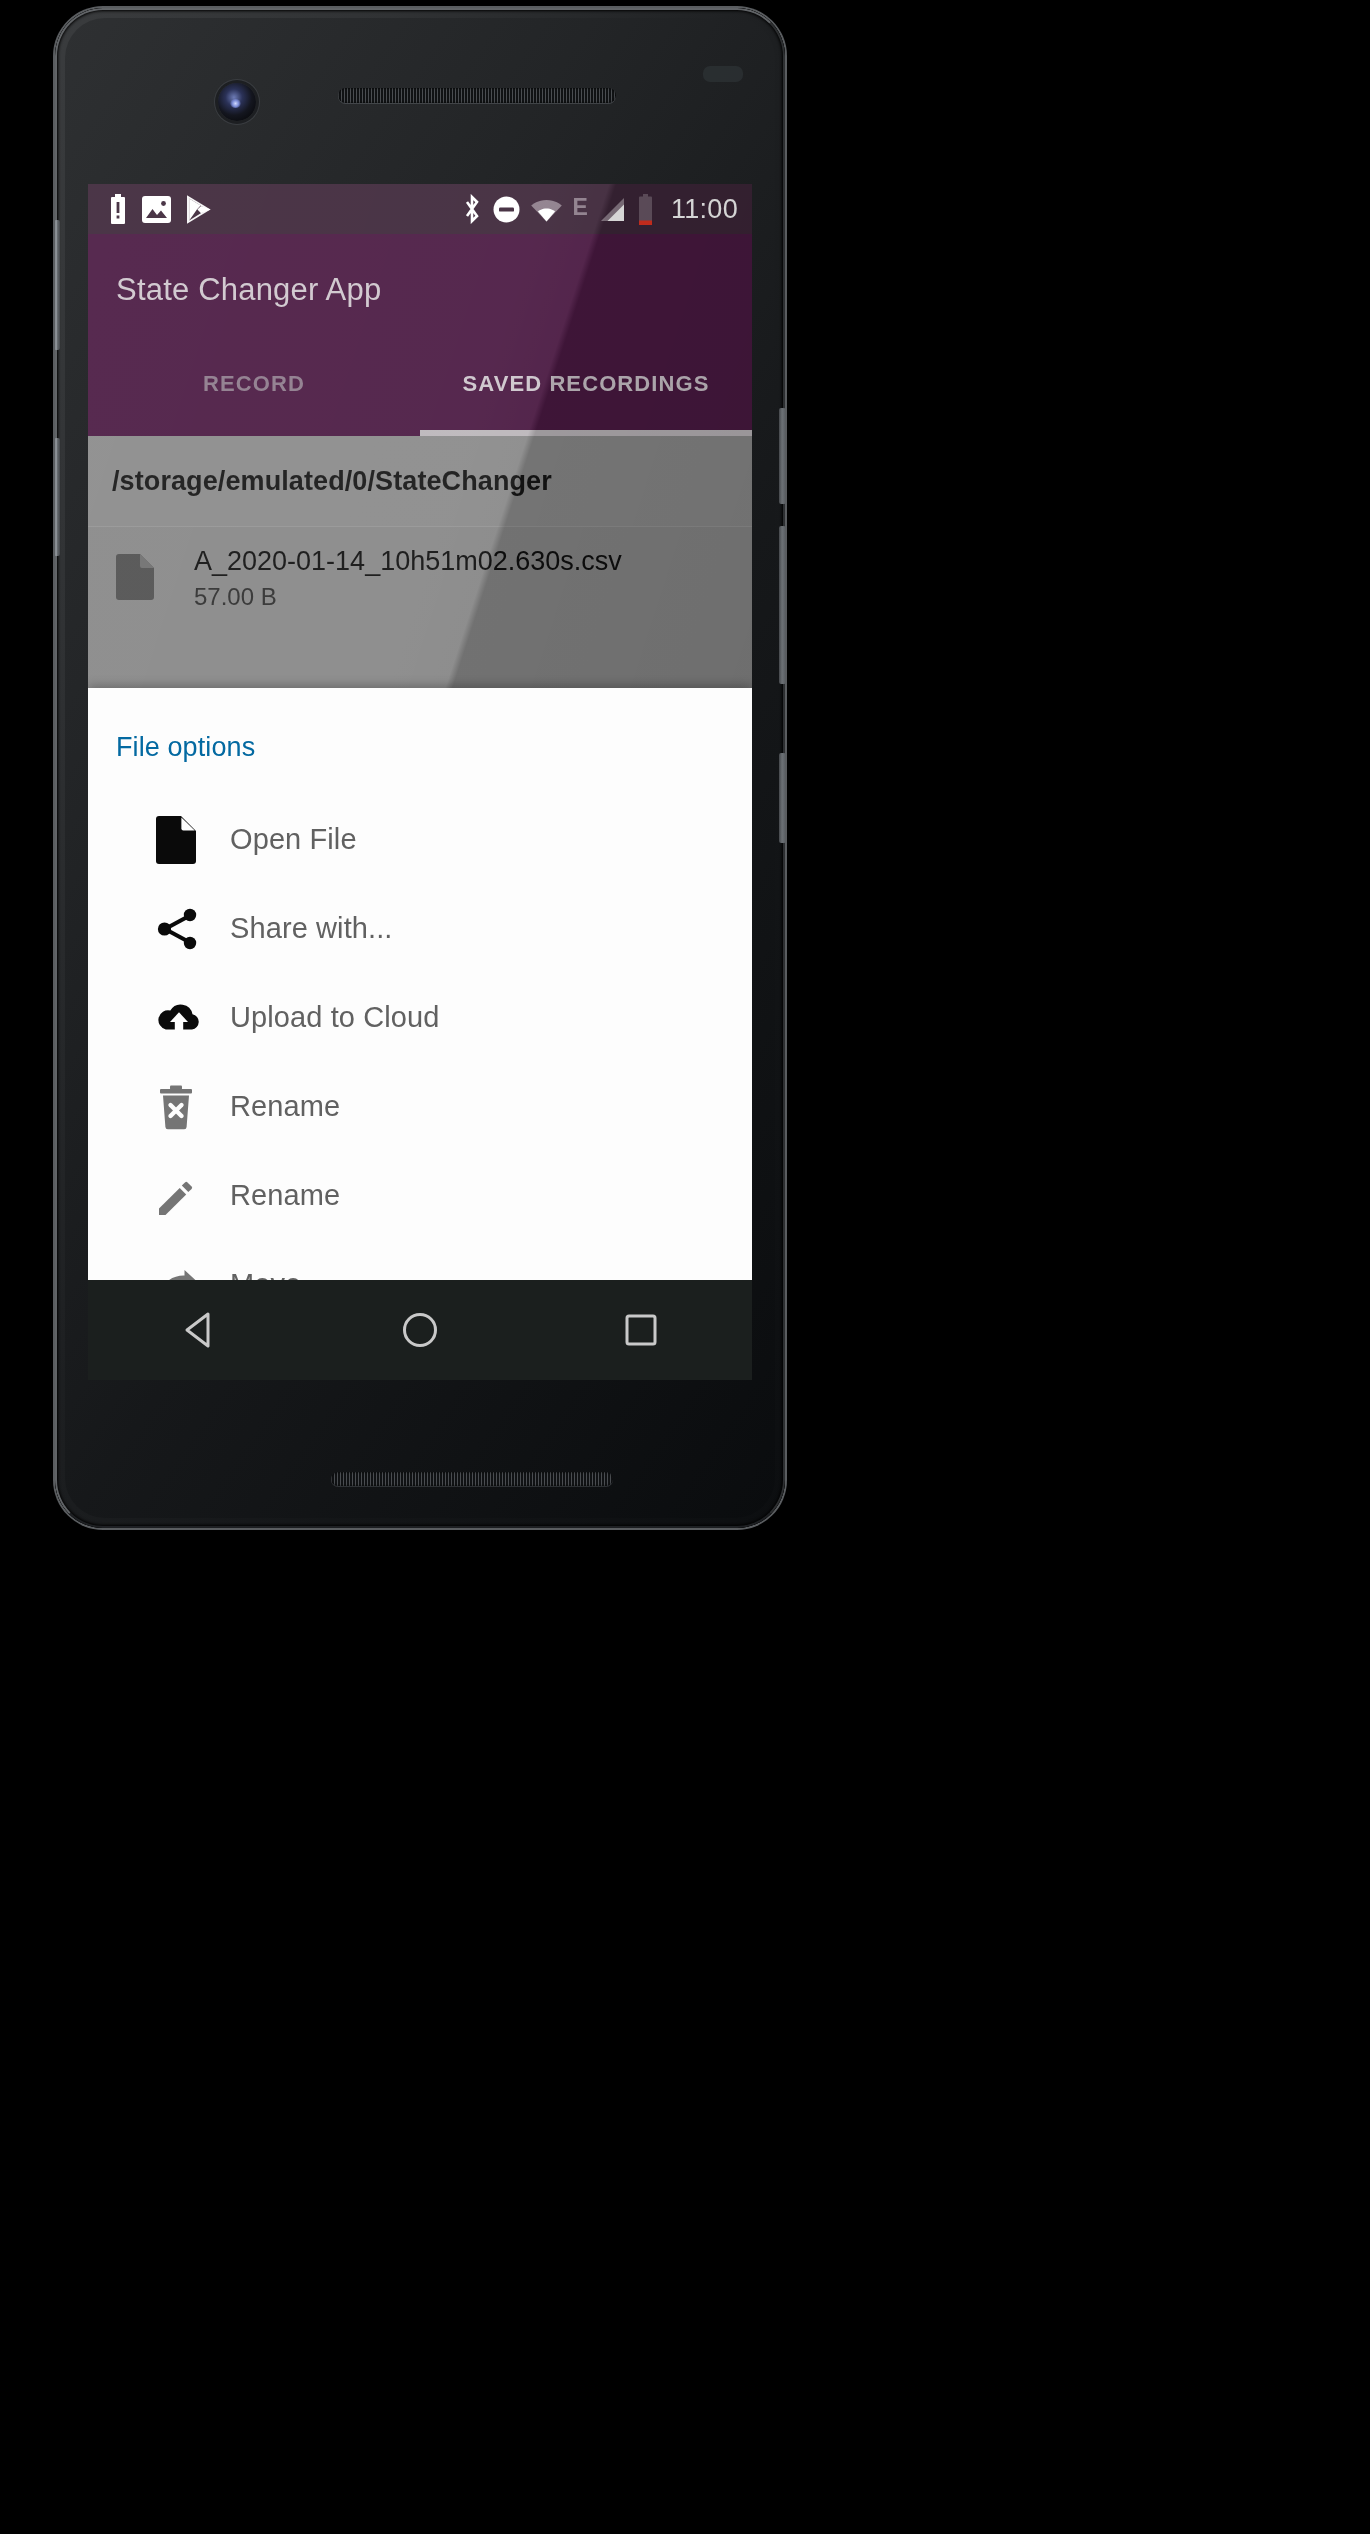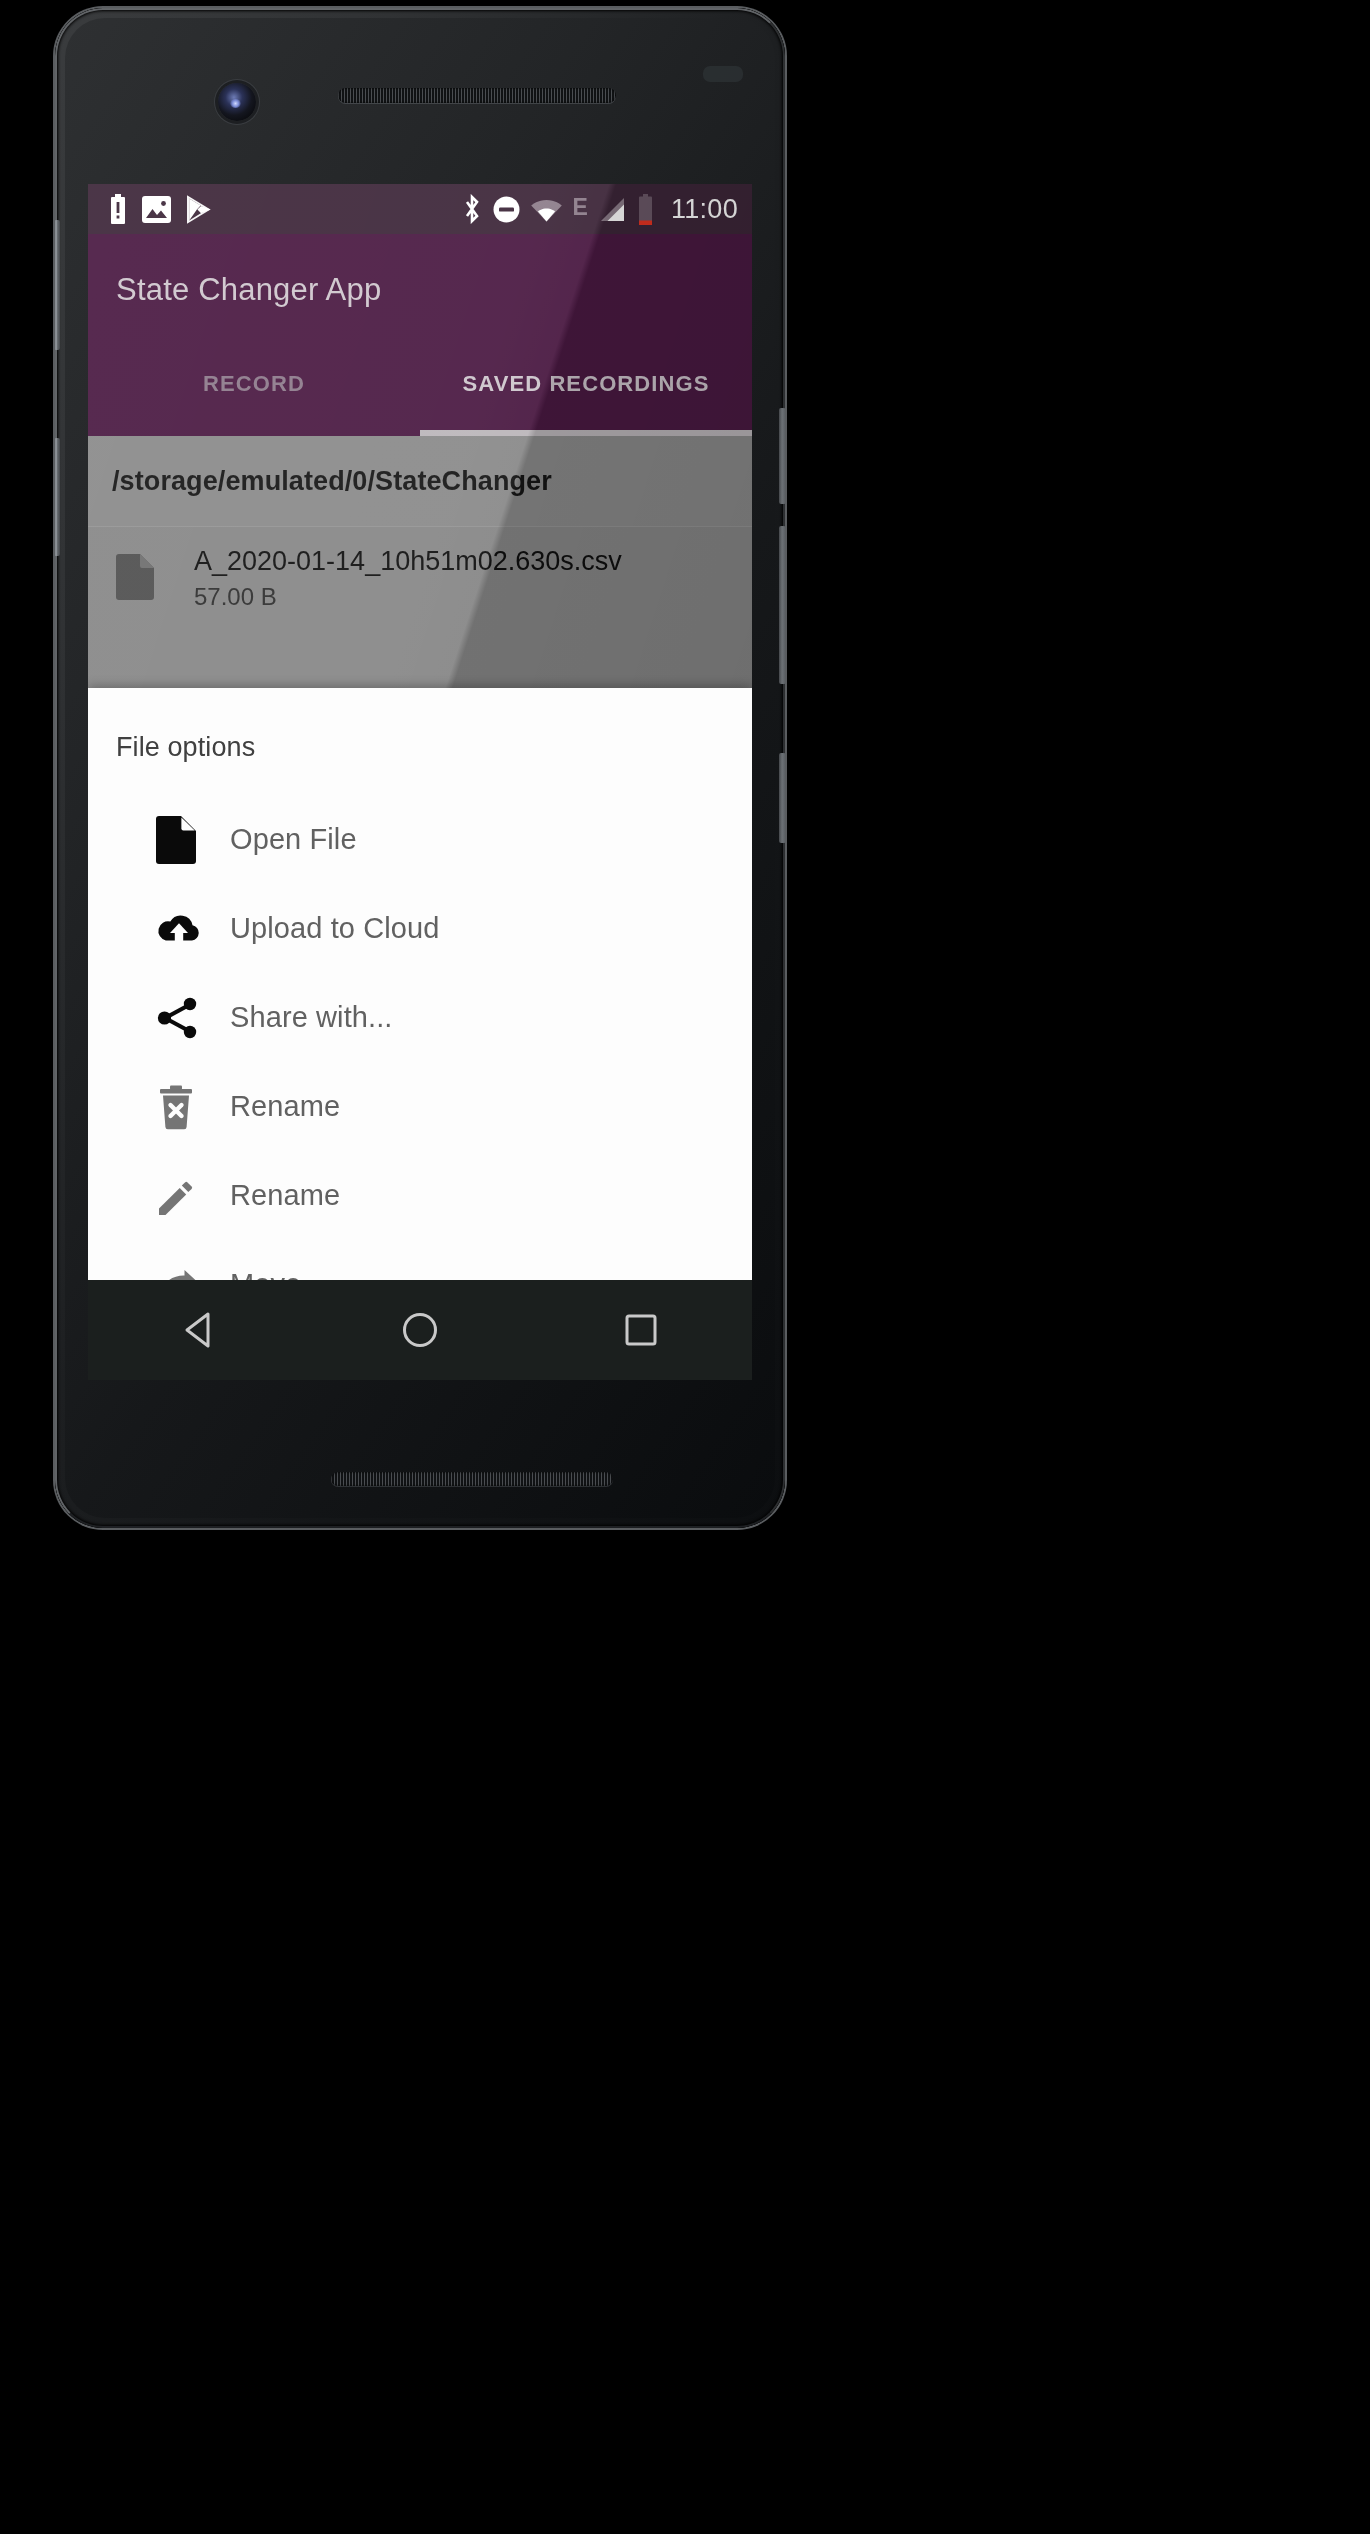--- a/index.html
+++ b/index.html
@@ -183,21 +183,21 @@
   
   #bottom-sheet {
     position: absolute;
     left: 0; right: 0; bottom: 0;
     height: 692px;
     background: #fdfdfd;
     box-shadow: 0 -2px 10px rgba(0,0,0,.28);
     overflow: hidden;
   }
   #sheet-title {
-    font-size: 27px; color: #404040;
+    font-size: 27px; color: #0369a1;
     padding: 44px 0 0 28px;
     letter-spacing: .1px;
   }
   #sheet-list { margin-top: 32px; }
   .sheet-item {
     display: flex; align-items: center;
     height: 89px;
     padding-left: 28px;
     margin-left: 36px;
   }
@@ -375,46 +375,46 @@
             <svg width="40" height="48" viewBox="0 0 40 48">
               <path fill="#0a0a0a" d="M3 0 H25 L40 15 V45 a3 3 0 0 1-3 3 H3 a3 3 0 0 1-3-3 V3 a3 3 0 0 1 3-3 Z"></path>
               <path fill="#fdfdfd" d="M25.4 1.4 L38.8 14.6 H27.4 a2 2 0 0 1-2-2 Z"></path>
             </svg>
           </div>
           <div class="sheet-label">Open File</div>
         </div>
 
         <div class="sheet-item">
           <div class="sheet-icon">
-            <svg width="46" height="38" viewBox="0 0 46 38">
-              <path fill="#0a0a0a" d="M36.5 15.2 A12 12 0 0 0 14.3 11.6 A9.6 9.6 0 0 0 9.8 30.4 L36 30.4 A7.7 7.7 0 0 0 36.5 15.2 Z"></path>
-              <rect x="18.8" y="22" width="8.4" height="13" fill="#fdfdfd"></rect>
-              <path fill="#fdfdfd" d="M23 13.3 L32 23 L14 23 Z"></path>
-            </svg>
-          </div>
-          <div class="sheet-label">Upload to Cloud</div>
-        </div>
-
-        <div class="sheet-item">
-          <div class="sheet-icon">
             <svg width="44" height="44" viewBox="0 0 44 44">
               <g stroke="#0a0a0a" stroke-width="4.2" fill="#0a0a0a">
                 <line x1="9" y1="22" x2="34" y2="8.5"></line>
                 <line x1="9" y1="22" x2="34" y2="35.5"></line>
               </g>
               <circle cx="34" cy="8" r="6.2" fill="#0a0a0a"></circle>
               <circle cx="34" cy="36" r="6.2" fill="#0a0a0a"></circle>
               <circle cx="8.5" cy="22" r="6.6" fill="#0a0a0a"></circle>
             </svg>
           </div>
           <div class="sheet-label">Share with...</div>
         </div>
 
         <div class="sheet-item">
           <div class="sheet-icon">
+            <svg width="46" height="38" viewBox="0 0 46 38">
+              <path fill="#0a0a0a" d="M36.5 15.2 A12 12 0 0 0 14.3 11.6 A9.6 9.6 0 0 0 9.8 30.4 L36 30.4 A7.7 7.7 0 0 0 36.5 15.2 Z"></path>
+              <rect x="18.8" y="22" width="8.4" height="13" fill="#fdfdfd"></rect>
+              <path fill="#fdfdfd" d="M23 13.3 L32 23 L14 23 Z"></path>
+            </svg>
+          </div>
+          <div class="sheet-label">Upload to Cloud</div>
+        </div>
+
+        <div class="sheet-item">
+          <div class="sheet-icon">
             <svg width="40" height="48" viewBox="0 0 40 48">
               <rect x="4" y="6" width="32" height="4.4" rx="1" fill="#757575"></rect>
               <rect x="14" y="2.5" width="12" height="4" rx="1" fill="#757575"></rect>
               <path fill="#757575" d="M7 12.5 H33 L30.6 44 a2.4 2.4 0 0 1-2.4 2.2 H11.8 a2.4 2.4 0 0 1-2.4-2.2 Z"></path>
               <g stroke="#fdfdfd" stroke-width="4.4" stroke-linecap="round">
                 <line x1="14.5" y1="22" x2="25.5" y2="33"></line>
                 <line x1="25.5" y1="22" x2="14.5" y2="33"></line>
               </g>
             </svg>
           </div>

